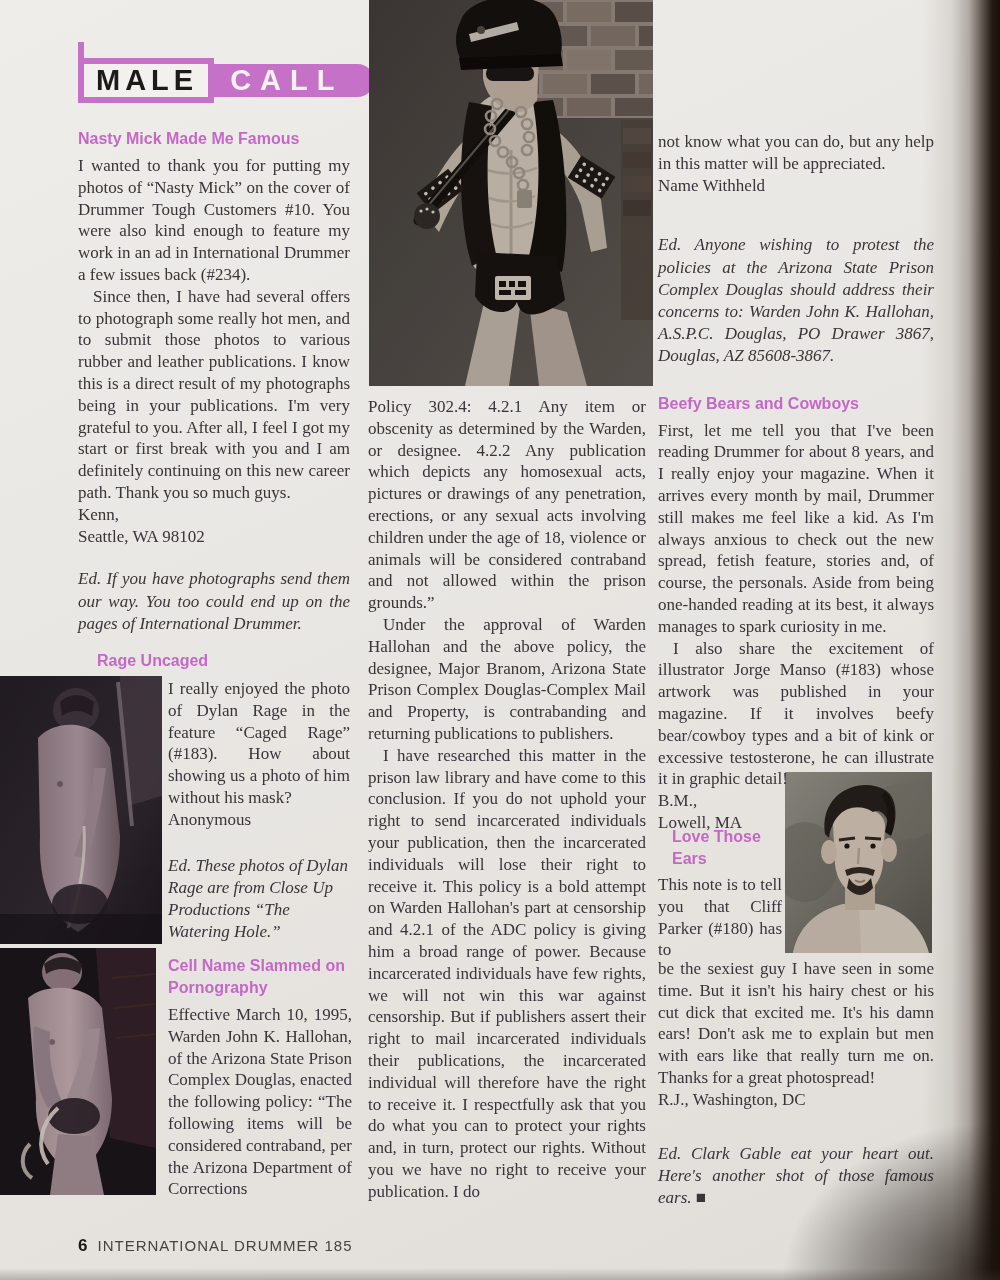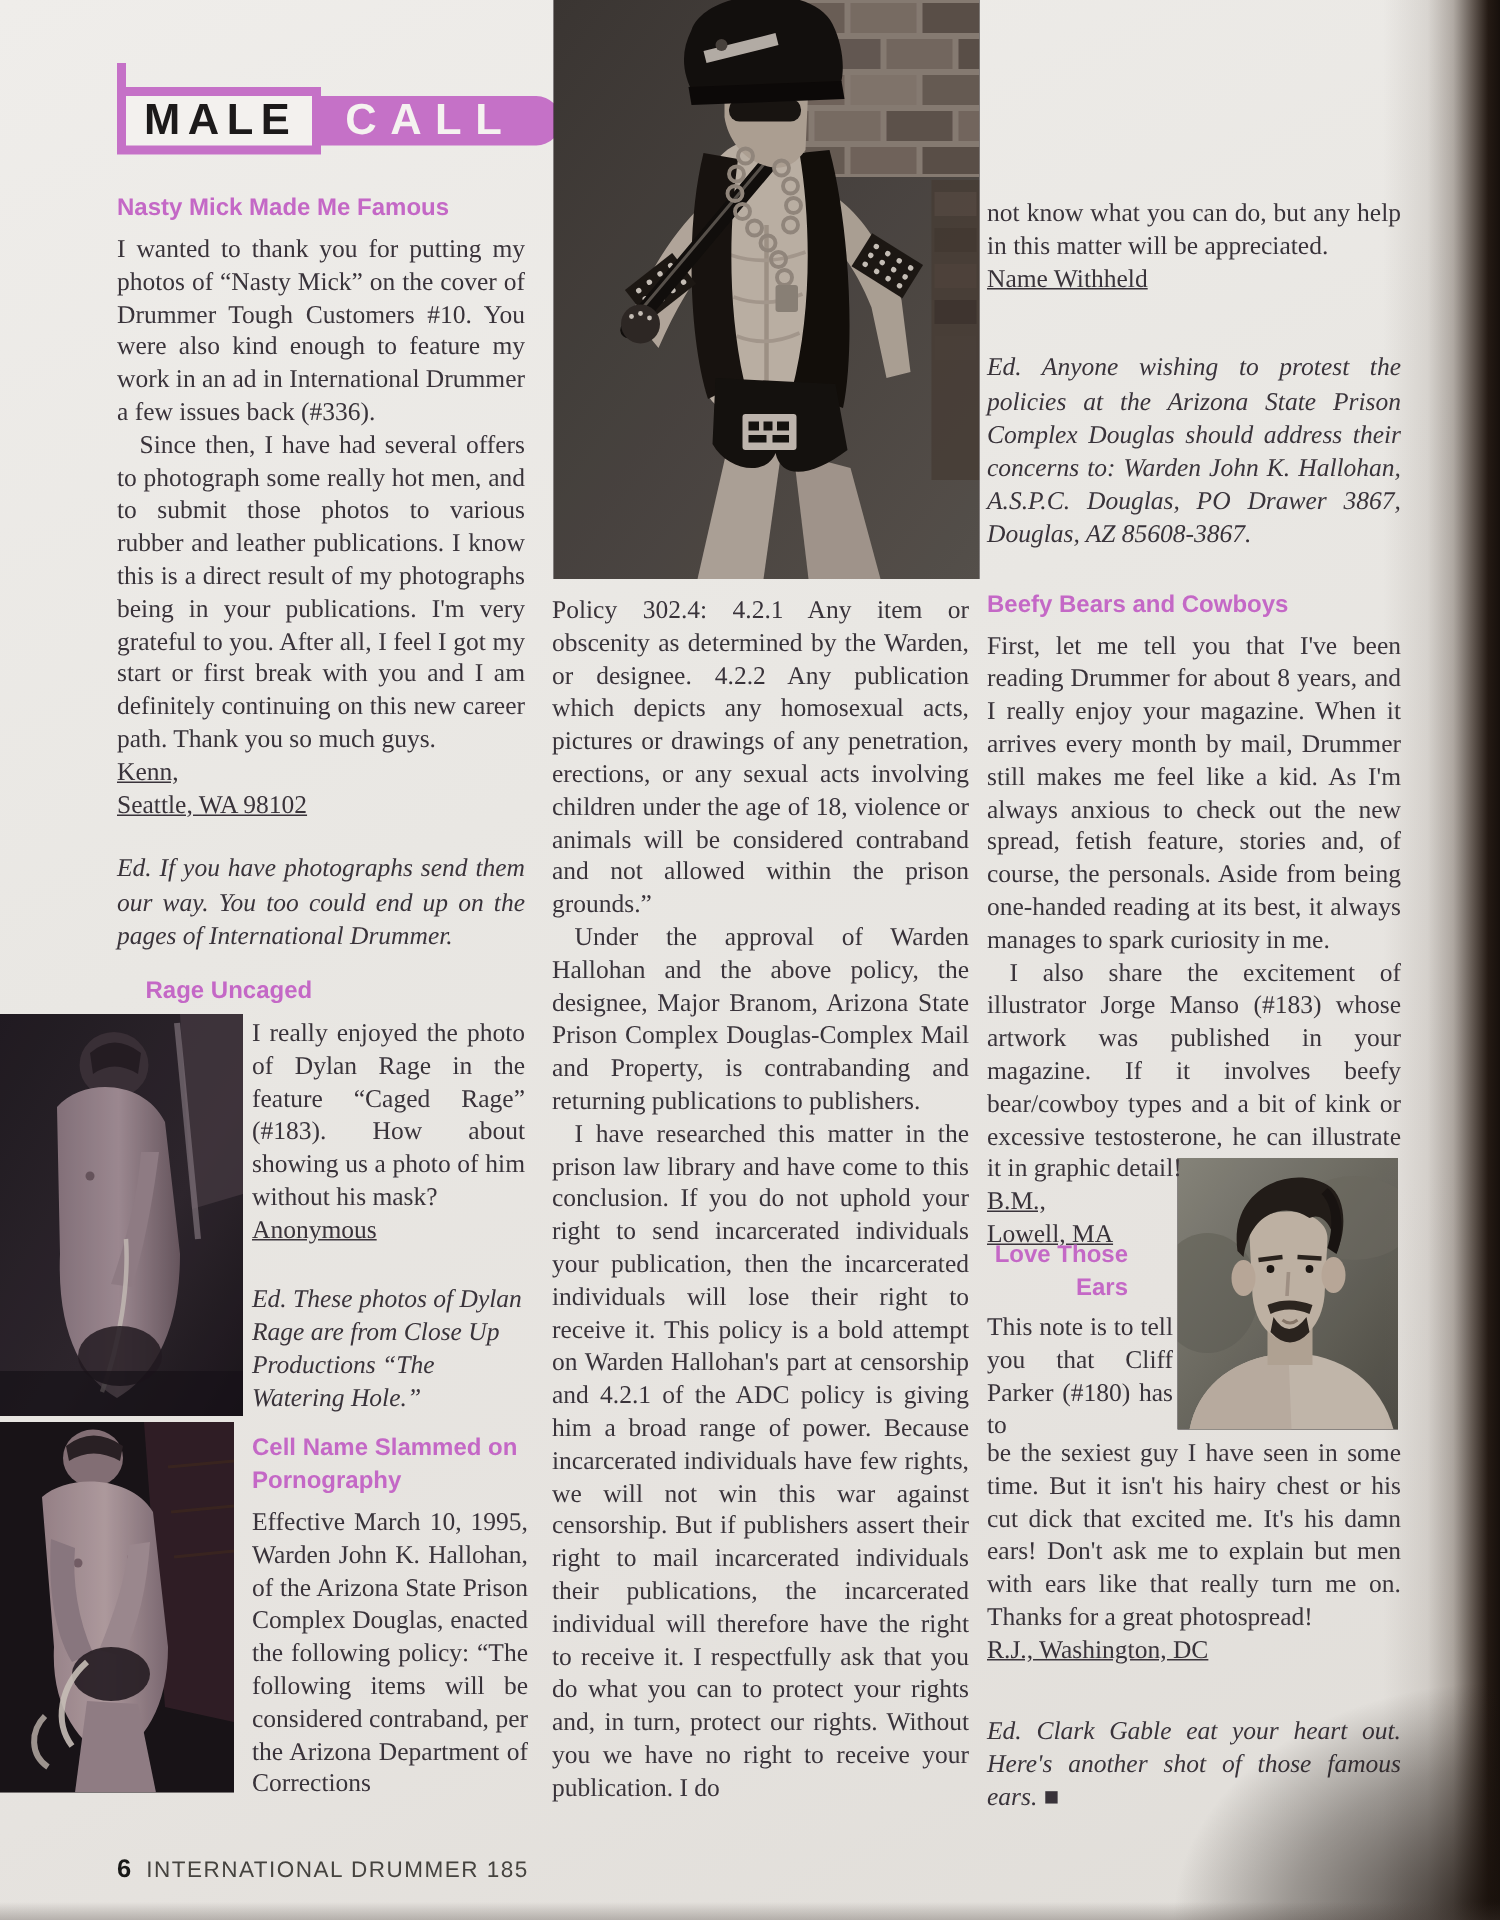--- a/index.html
+++ b/index.html
@@ -51,21 +51,21 @@
     font-size:29px;letter-spacing:9px;color:#f5f2f0;
   }
   
   .col{position:absolute;}
   .heading{
     font-family:"Liberation Sans",sans-serif;font-weight:bold;
     font-size:16px;line-height:22px;color:#c468c6;margin:0 0 5px 0;
   }
   .body-text{font-size:17px;line-height:21.8px;text-align:justify;margin:0;}
   .indent{text-indent:15px;}
-  .sig{font-size:17px;line-height:21.8px;margin:0;text-decoration:underline;}
+  .sig{font-size:17px;line-height:21.8px;margin:0;}
   .ed{font-size:17px;line-height:22.2px;font-style:italic;text-align:justify;margin:0;}
   .gap-m{height:21px;}
   .gap-l{height:24px;}
   
   .photo{position:absolute;overflow:hidden;background:#2a2428;}
   .photo svg{display:block;}
   
   .footer{
     position:absolute;left:78px;top:1236px;
     font-family:"Liberation Sans",sans-serif;color:#45433f;
@@ -317,21 +317,21 @@
 
       <path d="M60,98 Q74,92 90,98 L88,104 Q74,98 62,104 Z" fill="#2d2620"></path>
       <path d="M64,106 Q74,122 86,106 L88,116 Q75,130 62,116 Z" fill="#2b241f"></path>
       <path d="M70,108 Q75,112 80,108" stroke="#8c7c6e" stroke-width="2" fill="none"></path>
       <rect width="147" height="181" fill="#1e1a14" opacity="0.05"></rect>
     </svg>
   </div>
 
   <div class="col" style="left:78px;top:128px;width:272px;">
     <div class="heading">Nasty Mick Made Me Famous</div>
-    <p class="body-text">I wanted to thank you for putting my photos of “Nasty Mick” on the cover of Drummer Tough Customers #10. You were also kind enough to feature my work in an ad in International Drummer a few issues back (#336).</p>
+    <p class="body-text">I wanted to thank you for putting my photos of “Nasty Mick” on the cover of Drummer Tough Customers #10. You were also kind enough to feature my work in an ad in International Drummer a few issues back (#234).</p>
     <p class="body-text indent">Since then, I have had several offers to photograph some really hot men, and to submit those photos to various rubber and leather publications. I know this is a direct result of my photographs being in your publications. I'm very grateful to you. After all, I feel I got my start or first break with you and I am definitely continuing on this new career path. Thank you so much guys.</p>
     <div class="sig">Kenn,</div>
     <div class="sig">Seattle, WA 98102</div>
     <div class="gap-m"></div>
     <p class="ed">Ed. If you have photographs send them our way. You too could end up on the pages of International Drummer.</p>
   </div>
 
   <div class="col" style="left:78px;top:650px;width:272px;margin-left:19px;">
     <div class="heading">Rage Uncaged</div>
   </div>
@@ -360,21 +360,21 @@
     <div style="height:38px;"></div>
     <p class="ed">Ed. Anyone wishing to protest the policies at the Arizona State Prison Complex Douglas should address their concerns to: Warden John K. Hallohan, A.S.P.C. Douglas, PO Drawer 3867, Douglas, AZ 85608-3867.</p>
     <div style="height:25px;"></div>
     <div class="heading">Beefy Bears and Cowboys</div>
     <p class="body-text">First, let me tell you that I've been reading Drummer for about 8 years, and I really enjoy your magazine. When it arrives every month by mail, Drummer still makes me feel like a kid. As I'm always anxious to check out the new spread, fetish feature, stories and, of course, the personals. Aside from being one-handed reading at its best, it always manages to spark curiosity in me.</p>
     <p class="body-text indent">I also share the excitement of illustrator Jorge Manso (#183) whose artwork was published in your magazine. If it involves beefy bear/cowboy types and a bit of kink or excessive testosterone, he can illustrate it in graphic detail!</p>
     <div class="sig">B.M.,</div>
     <div class="sig">Lowell, MA</div>
   </div>
 
-  <div class="col" style="left:630px;top:826px;width:122px;text-align:right;">
+  <div class="col" style="left:672px;top:826px;width:122px;">
     <div class="heading">Love Those Ears</div>
   </div>
 
   <div class="col" style="left:658px;top:874px;width:124px;">
     <p class="body-text">This note is to tell you that Cliff Parker (#180) has to</p>
   </div>
 
   <div class="col" style="left:658px;top:958px;width:276px;">
     <p class="body-text">be the sexiest guy I have seen in some time. But it isn't his hairy chest or his cut dick that excited me. It's his damn ears! Don't ask me to explain but men with ears like that really turn me on. Thanks for a great photospread!</p>
     <div class="sig">R.J., Washington, DC</div>

